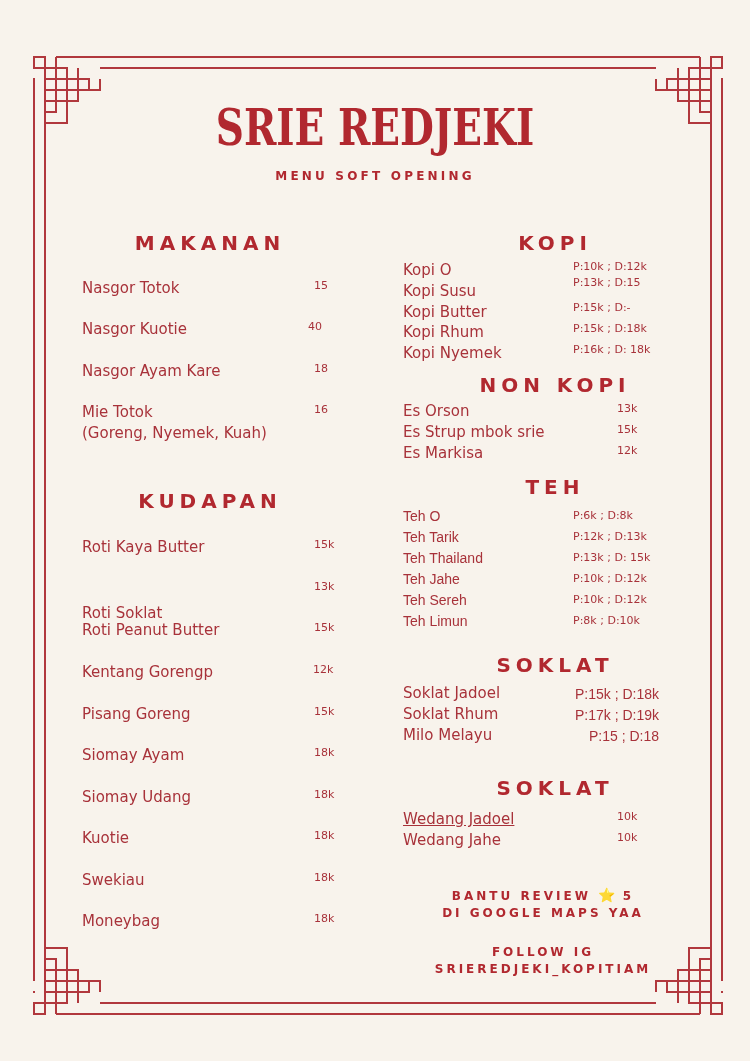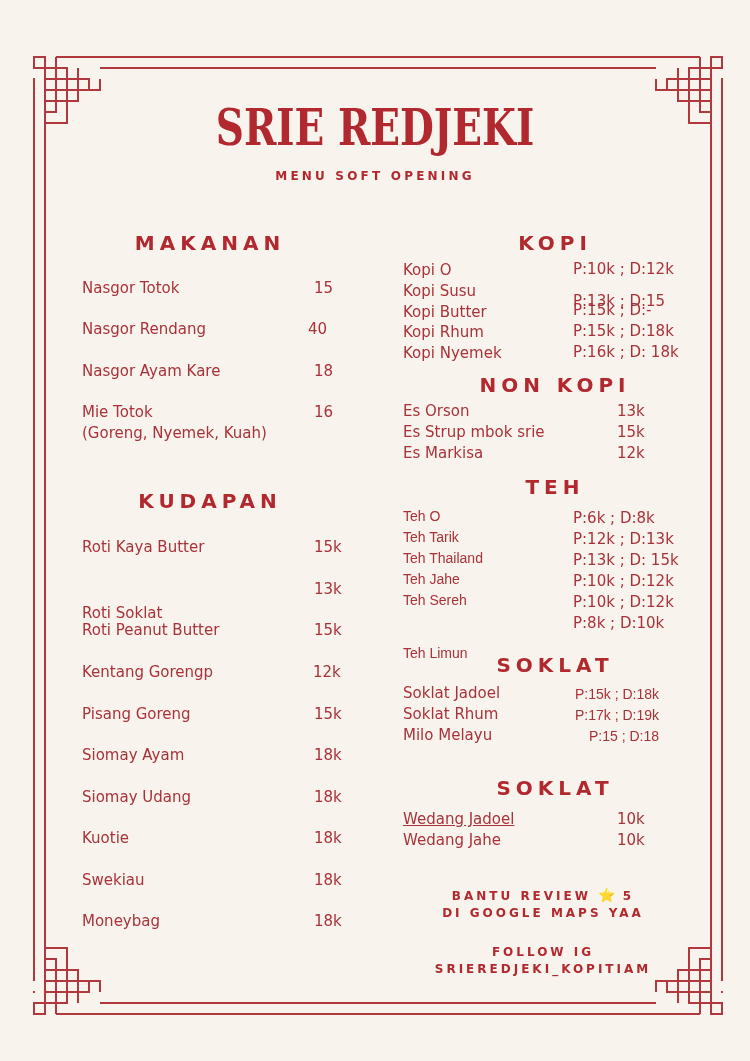--- a/index.html
+++ b/index.html
@@ -23,21 +23,21 @@
   }
   .sec-title {
     position: absolute; font-family: "DejaVu Sans", sans-serif; font-weight: bold;
     font-size: 20px; letter-spacing: 5px; color: #b1282f; text-align: center;
   }
   .item {
     position: absolute; font-family: "DejaVu Sans", sans-serif;
     font-size: 15px; color: #a8323a; white-space: nowrap;
   }
   .item.small { font-family: "Liberation Sans", sans-serif; font-size: 14px; }
-  .price { position: absolute; font-family: "DejaVu Sans", sans-serif; font-size: 15px; color: #a8323a; white-space: nowrap; }
+  .price { position: absolute; font-family: "DejaVu Sans", sans-serif; font-size: 11px; color: #a8323a; white-space: nowrap; }
   .price.small { font-family: "Liberation Sans", sans-serif; font-size: 14px; }
   .note {
     position: absolute; left: 380px; width: 326px; text-align: center;
     font-family: "DejaVu Sans", sans-serif; font-weight: bold; font-size: 12px;
     letter-spacing: 3px; color: #b1282f; line-height: 17px;
   }
   .star { color: #f2c230; font-size: 14px; letter-spacing: 0; }
 </style>
 </head>
 <body>
@@ -86,21 +86,21 @@
   <use href="#corner" transform="translate(0,1071) scale(1,-1)"></use>
   <use href="#corner" transform="translate(756,1071) scale(-1,-1)"></use>
 </svg>
 
 <div class="title">SRIE REDJEKI</div>
 <div class="subtitle">MENU SOFT OPENING</div>
 
 <div class="sec-title" style="left:110px; width:200px; top:231px;">MAKANAN</div>
 <div class="item" style="left:82px; top:279px;">Nasgor Totok</div>
 <div class="price" style="left:314px; top:279px;">15</div>
-<div class="item" style="left:82px; top:320px;">Nasgor Rendang</div>
+<div class="item" style="left:82px; top:320px;">Nasgor Kuotie</div>
 <div class="price" style="left:308px; top:320px;">40</div>
 <div class="item" style="left:82px; top:362px;">Nasgor Ayam Kare</div>
 <div class="price" style="left:314px; top:362px;">18</div>
 <div class="item" style="left:82px; top:403px;">Mie Totok</div>
 <div class="item" style="left:82px; top:424px;">(Goreng, Nyemek, Kuah)</div>
 <div class="price" style="left:314px; top:403px;">16</div>
 
 <div class="sec-title" style="left:110px; width:200px; top:489px;">KUDAPAN</div>
 <div class="item" style="left:82px; top:538px;">Roti Kaya Butter</div>
 <div class="price" style="left:314px; top:538px;">15k</div>
@@ -120,21 +120,21 @@
 <div class="price" style="left:314px; top:829px;">18k</div>
 <div class="item" style="left:82px; top:871px;">Swekiau</div>
 <div class="price" style="left:314px; top:871px;">18k</div>
 <div class="item" style="left:82px; top:912px;">Moneybag</div>
 <div class="price" style="left:314px; top:912px;">18k</div>
 
 <div class="sec-title" style="left:455px; width:200px; top:231px;">KOPI</div>
 <div class="item" style="left:403px; top:261px;">Kopi O</div>
 <div class="price" style="left:573px; top:260px;">P:10k ; D:12k</div>
 <div class="item" style="left:403px; top:282px;">Kopi Susu</div>
-<div class="price" style="left:573px; top:292px;text-align:center;">P:13k ; D:15</div>
+<div class="price" style="left:573px; top:276px;text-align:center;">P:13k ; D:15</div>
 <div class="item" style="left:403px; top:303px;">Kopi Butter</div>
 <div class="price" style="left:573px; top:301px;">P:15k ; D:-</div>
 <div class="item" style="left:403px; top:323px;">Kopi Rhum</div>
 <div class="price" style="left:573px; top:322px;">P:15k ; D:18k</div>
 <div class="item" style="left:403px; top:344px;">Kopi Nyemek</div>
 <div class="price" style="left:573px; top:343px;">P:16k ; D: 18k</div>
 
 <div class="sec-title" style="left:430px; width:250px; top:373px;">NON KOPI</div>
 <div class="item" style="left:403px; top:402px;">Es Orson</div>
 <div class="price" style="left:617px; top:402px;">13k</div>
@@ -147,21 +147,21 @@
 <div class="item small" style="left:403px; top:508px;">Teh O</div>
 <div class="price" style="left:573px; top:509px;">P:6k ; D:8k</div>
 <div class="item small" style="left:403px; top:529px;">Teh Tarik</div>
 <div class="price" style="left:573px; top:530px;">P:12k ; D:13k</div>
 <div class="item small" style="left:403px; top:550px;">Teh Thailand</div>
 <div class="price" style="left:573px; top:551px;">P:13k ; D: 15k</div>
 <div class="item small" style="left:403px; top:571px;">Teh Jahe</div>
 <div class="price" style="left:573px; top:572px;">P:10k ; D:12k</div>
 <div class="item small" style="left:403px; top:592px;">Teh Sereh</div>
 <div class="price" style="left:573px; top:593px;">P:10k ; D:12k</div>
-<div class="item small" style="left:403px; top:613px;margin-top:32px;">Teh Limun</div>
+<div class="item small" style="left:403px; top:613px;">Teh Limun</div>
 <div class="price" style="left:573px; top:614px;">P:8k ; D:10k</div>
 
 <div class="sec-title" style="left:455px; width:200px; top:653px;">SOKLAT</div>
 <div class="item" style="left:403px; top:684px;">Soklat Jadoel</div>
 <div class="price small" style="left:575px; top:686px;">P:15k ; D:18k</div>
 <div class="item" style="left:403px; top:705px;">Soklat Rhum</div>
 <div class="price small" style="left:575px; top:707px;">P:17k ; D:19k</div>
 <div class="item" style="left:403px; top:726px;">Milo Melayu</div>
 <div class="price small" style="left:589px; top:728px;">P:15 ; D:18</div>
 

